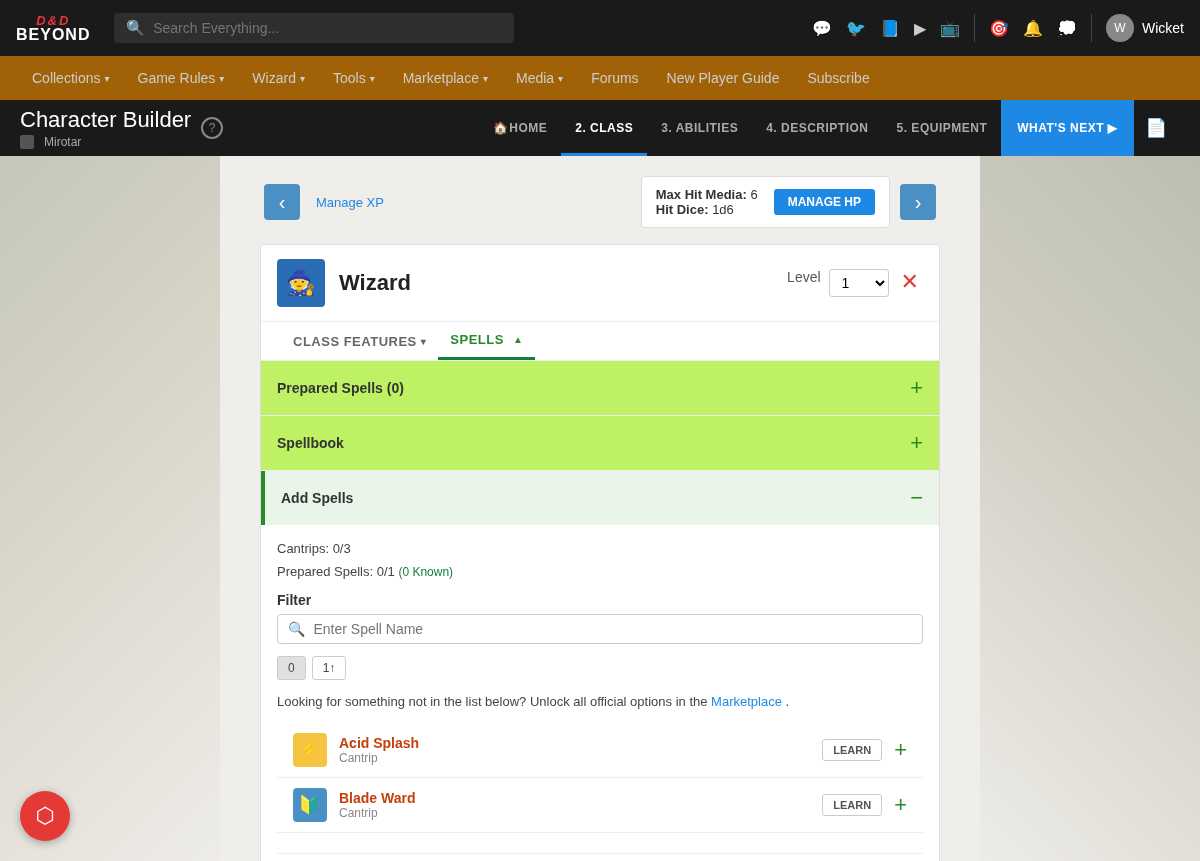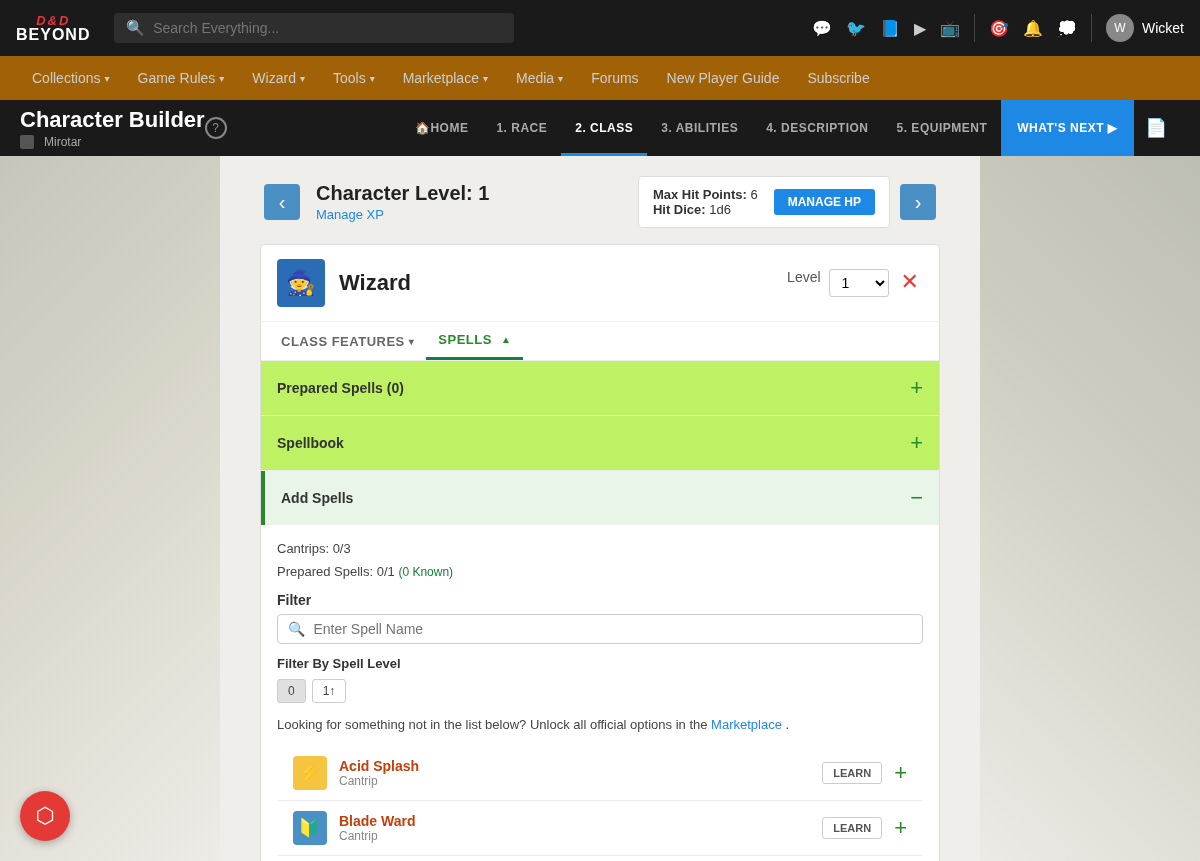--- a/index.html
+++ b/index.html
@@ -115,21 +115,22 @@
       background: #1a1a1a;
       display: flex;
       align-items: center;
       height: 56px;
       padding: 0 20px;
       gap: 0;
     }
     .builder-title {
       color: #fff;
       font-size: 22px;
-      font-weight: 700;
+      font-weight: 400;
+      margin-right: 10px;
     }
     .builder-help {
       width: 22px;
       height: 22px;
       border-radius: 50%;
       border: 2px solid #888;
       color: #888;
       display: flex;
       align-items: center;
       justify-content: center;
@@ -348,21 +349,21 @@
       cursor: pointer;
       border: none;
       background: none;
       padding: 0 4px;
     }
 
     
     .class-tabs {
       display: flex;
       align-items: center;
-      padding: 0 8px;
+      padding: 0 20px;
       border-bottom: 1px solid #eee;
       background: #fff;
     }
     .class-tab {
       font-size: 13px;
       font-weight: 600;
       padding: 10px 12px;
       cursor: pointer;
       color: #666;
       text-transform: uppercase;
@@ -642,23 +643,20 @@
       <div class="builder-char-icon"></div>
       <span style="color:#aaa;font-size:12px;">Mirotar</span>
     </div>
   </div>
   <div class="builder-help">?</div>
   <div class="builder-steps">
     <div class="step">
       <span>🏠</span>
       <span>HOME</span>
     </div>
-    <div class="step">
-      <span>1. RACE</span>
-    </div>
     <div class="step active">
       <span>2. CLASS</span>
     </div>
     <div class="step">
       <span>3. ABILITIES</span>
     </div>
     <div class="step">
       <span>4. DESCRIPTION</span>
     </div>
     <div class="step">
@@ -673,26 +671,25 @@
 
 <div class="main-content">
   <div class="bg-left"></div>
   <div class="bg-right"></div>
 
   <div class="center-panel">
 
     <div class="char-level-bar">
       <button class="level-nav-btn">‹</button>
       <div class="level-info">
-        <div class="level-title">Character Level: 1</div>
         <span class="manage-xp">Manage XP</span>
       </div>
       <div class="hp-box">
         <div>
-          <span class="hp-label">Max Hit Points:</span>
+          <span class="hp-label">Max Hit Media:</span>
           <span>6</span>
           <br>
           <span class="hp-label">Hit Dice:</span>
           <span>1d6</span>
         </div>
         <button class="manage-hp-btn">MANAGE HP</button>
       </div>
       <button class="level-nav-btn" style="margin-left:10px;">›</button>
     </div>
 
@@ -749,21 +746,20 @@
             <div>
               <span>Prepared Spells: 0/1</span>
               <span style="color:#15803d;font-size:12px;">(0 Known)</span>
             </div>
           </div>
           <div class="filter-label">Filter</div>
           <div class="filter-input-wrap">
             <span style="color:#aaa;font-size:14px;">🔍</span>
             <input type="text" placeholder="Enter Spell Name" style="">
           </div>
-          <div class="filter-level-label">Filter By Spell Level</div>
           <div class="spell-level-btns">
             <button class="spell-level-btn active">0</button>
             <button class="spell-level-btn">1↑</button>
           </div>
           <div class="marketplace-note">
             <span>Looking for something not in the list below? Unlock all official options in the</span>
             <span class="marketplace-link">Marketplace</span>
             <span>.</span>
           </div>
 

